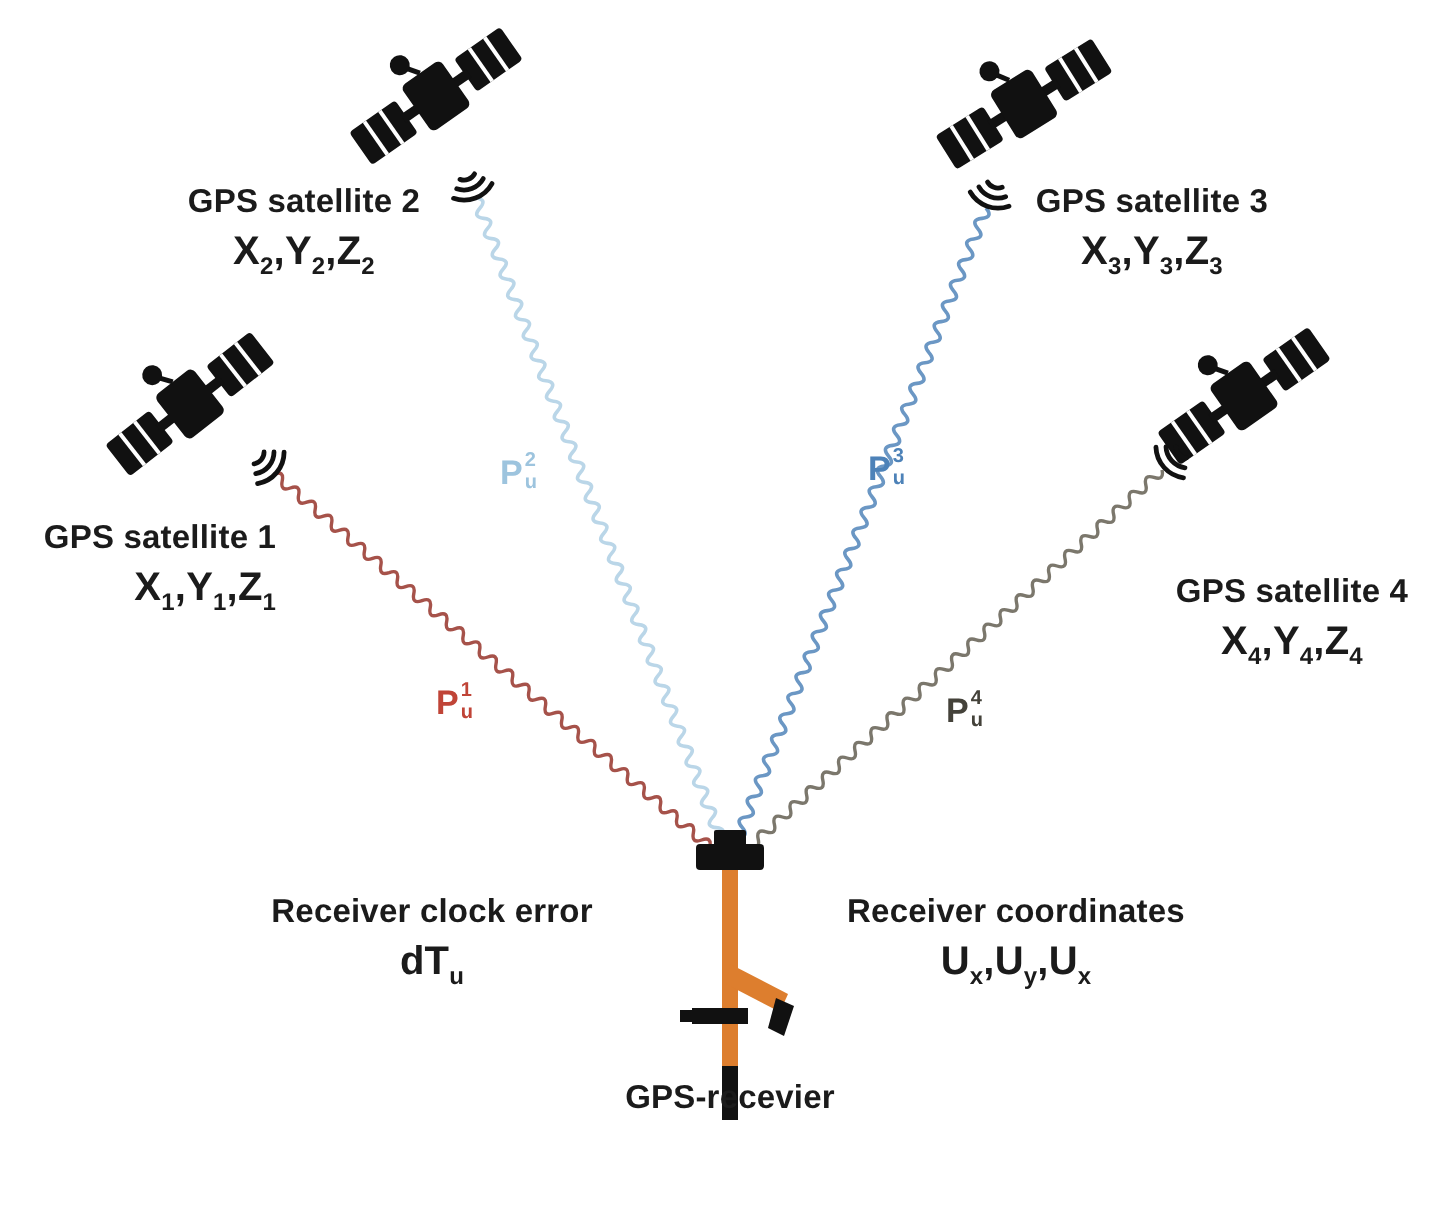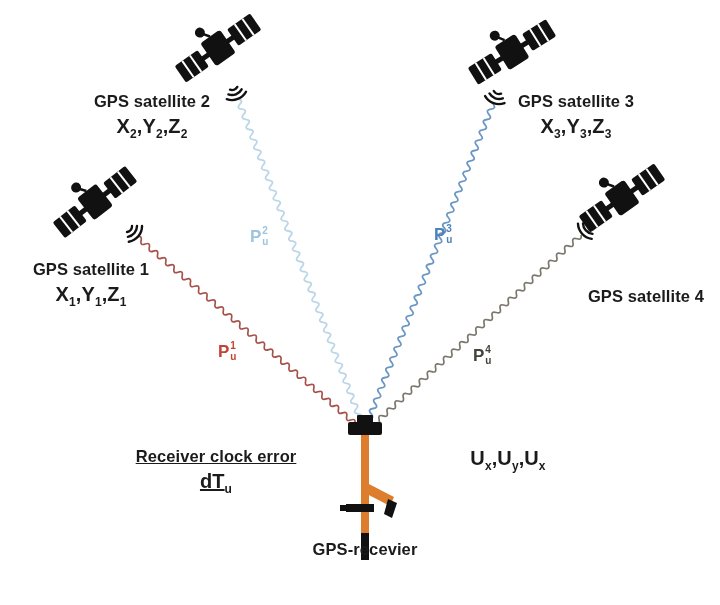--- a/index.html
+++ b/index.html
@@ -100,27 +100,28 @@
   <div class="lbl" style="left:152px; top:90px;">
     <div>GPS satellite 2</div>
     <div class="coords"><span>X</span><sub>2</sub><span>,Y</span><sub>2</sub><span>,Z</span><sub>2</sub></div>
   </div>
 
   <div class="lbl" style="left:576px; top:90px;">
     <div>GPS satellite 3</div>
     <div class="coords"><span>X</span><sub>3</sub><span>,Y</span><sub>3</sub><span>,Z</span><sub>3</sub></div>
   </div>
 
-  <div class="lbl" style="left:91px; top:258px;">
+  <div class="lbl" style="left:80px; top:258px;text-align:right;">
     <div>GPS satellite 1</div>
     <div class="coords"><span>X</span><sub>1</sub><span>,Y</span><sub>1</sub><span>,Z</span><sub>1</sub></div>
   </div>
 
   <div class="lbl" style="left:646px; top:258px;margin-top:27px;">
     <div>GPS satellite 4</div>
+    <div class="coords"><span>X</span><sub>4</sub><span>,Y</span><sub>4</sub><span>,Z</span><sub>4</sub></div>
   </div>
 
   <div class="p-label" style="left: 218px; top: 341px; color: rgb(192, 68, 55);">
     <span>P</span>
       <span class="stack">
         <span>1</span>
         <span>u</span>
       </span>
   </div>
   <div class="p-label" style="left: 250px; top: 226px; color: rgb(157, 196, 222);">
@@ -138,26 +139,27 @@
       </span>
   </div>
   <div class="p-label" style="left: 473px; top: 345px; color: rgb(68, 66, 58);">
     <span>P</span>
       <span class="stack">
         <span>4</span>
         <span>u</span>
       </span>
   </div>
 
-  <div class="lbl" style="left:216px; top:445px;text-decoration:underline;">
+  <div class="lbl" style="left:216px; top:445px;">
     <div>Receiver clock error</div>
     <div class="coords"><span>dT</span><sub>u</sub></div>
   </div>
 
   <div class="lbl" style="left:508px; top:445px;">
+    <div>Receiver coordinates</div>
     <div class="coords"><span>U</span><sub>x</sub><span>,U</span><sub>y</sub><span>,U</span><sub>x</sub></div>
   </div>
 
   <div class="lbl" style="left:365px; top:538px;">
     <div>GPS-recevier</div>
   </div>
 
 </div>
 
 </body></html>

